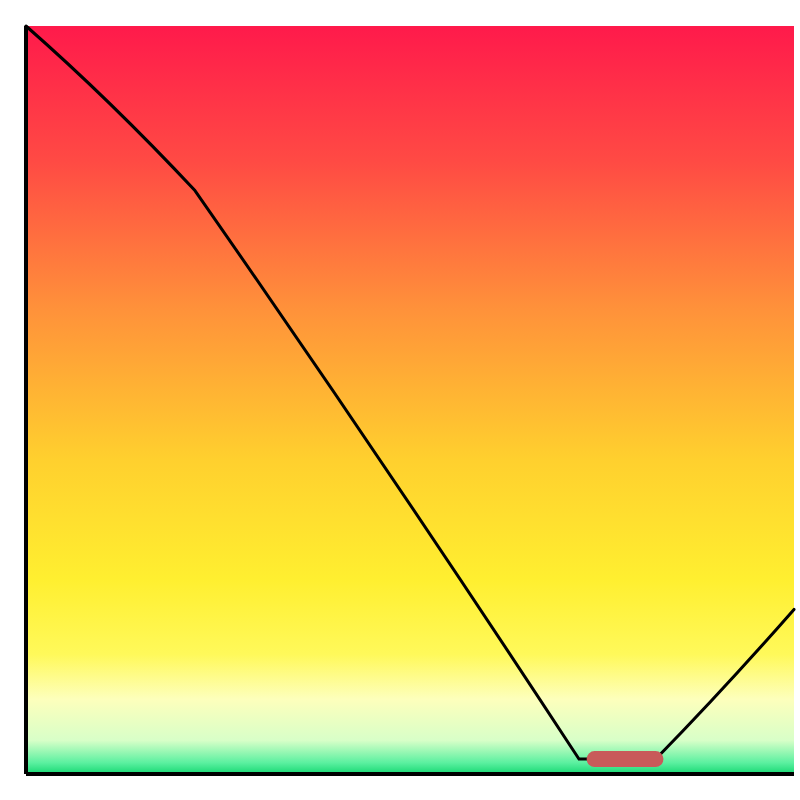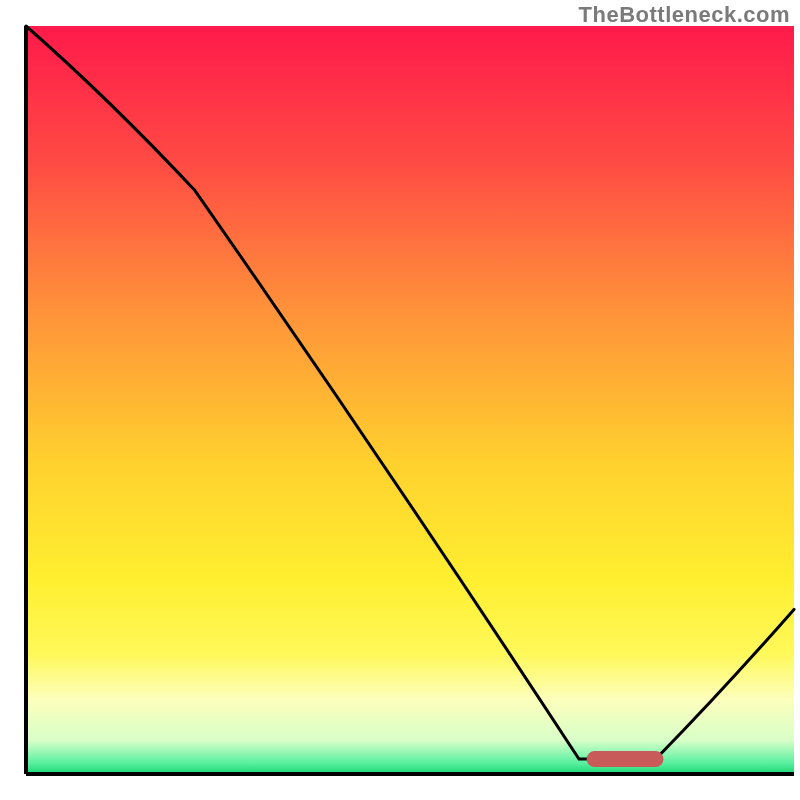--- a/index.html
+++ b/index.html
@@ -47,14 +47,13 @@
           <stop offset="98.5%" stop-color="#5bf0a0"></stop>
           <stop offset="100%" stop-color="#17d873"></stop>
         </linearGradient>
       </defs>
       <rect x="26" y="26" width="768" height="748" fill="url(#bg-grad)"></rect>
       <path d="M 26 26 Q 110.48 100.27999999999997 194.96 190.55999999999995 Q 392.96000000000004 474.79999999999995 578.96 759.04 L 655.76 759.04 Q 724.88 688.24 794 609.44" fill="none" stroke="#000000" stroke-width="3" stroke-linecap="round"></path>
       <rect x="586.64" y="751.04" width="76.79999999999995" height="16" rx="8" ry="8" fill="#c85a5a"></rect>
       <line x1="26" y1="26" x2="26" y2="774" stroke="#000000" stroke-width="4"></line>
       <line x1="26" y1="774" x2="794" y2="774" stroke="#000000" stroke-width="4"></line>
     </svg>
-  <div class="attribution">TheBottleneck.com</div>
 </div>
 
 </body></html>

